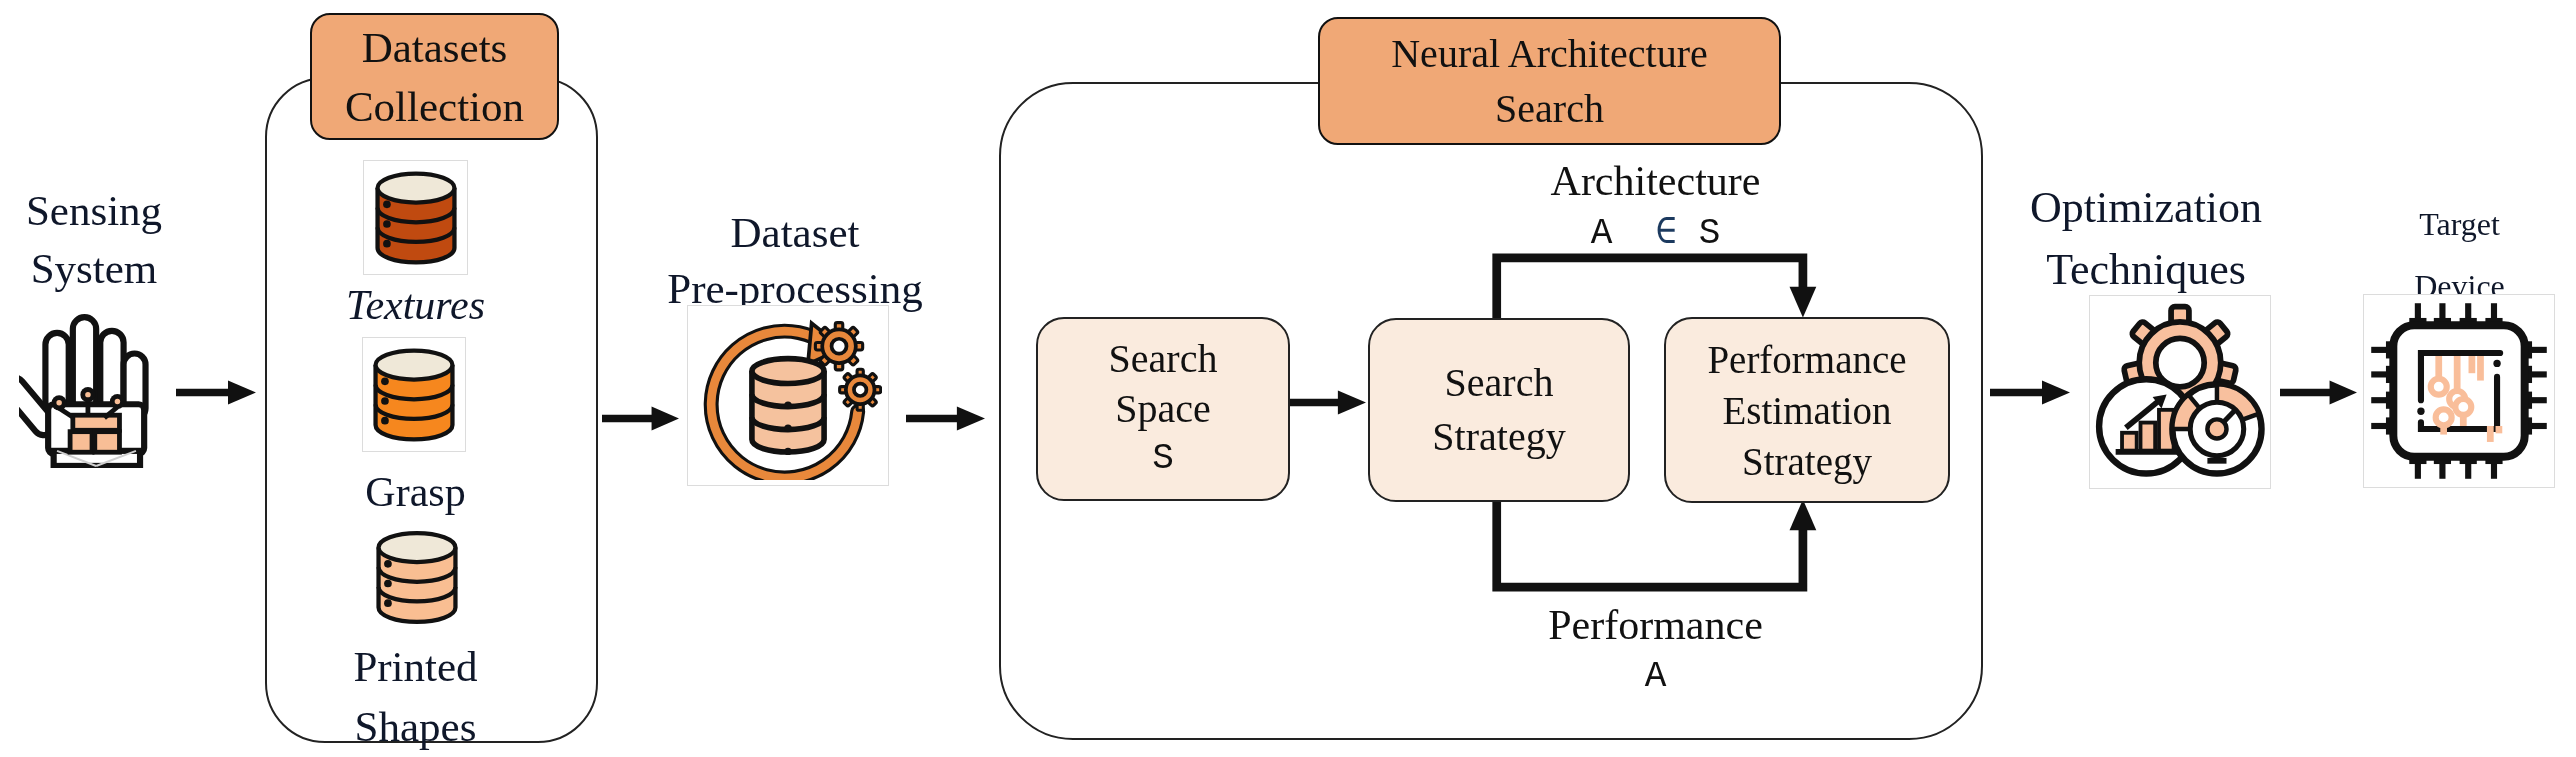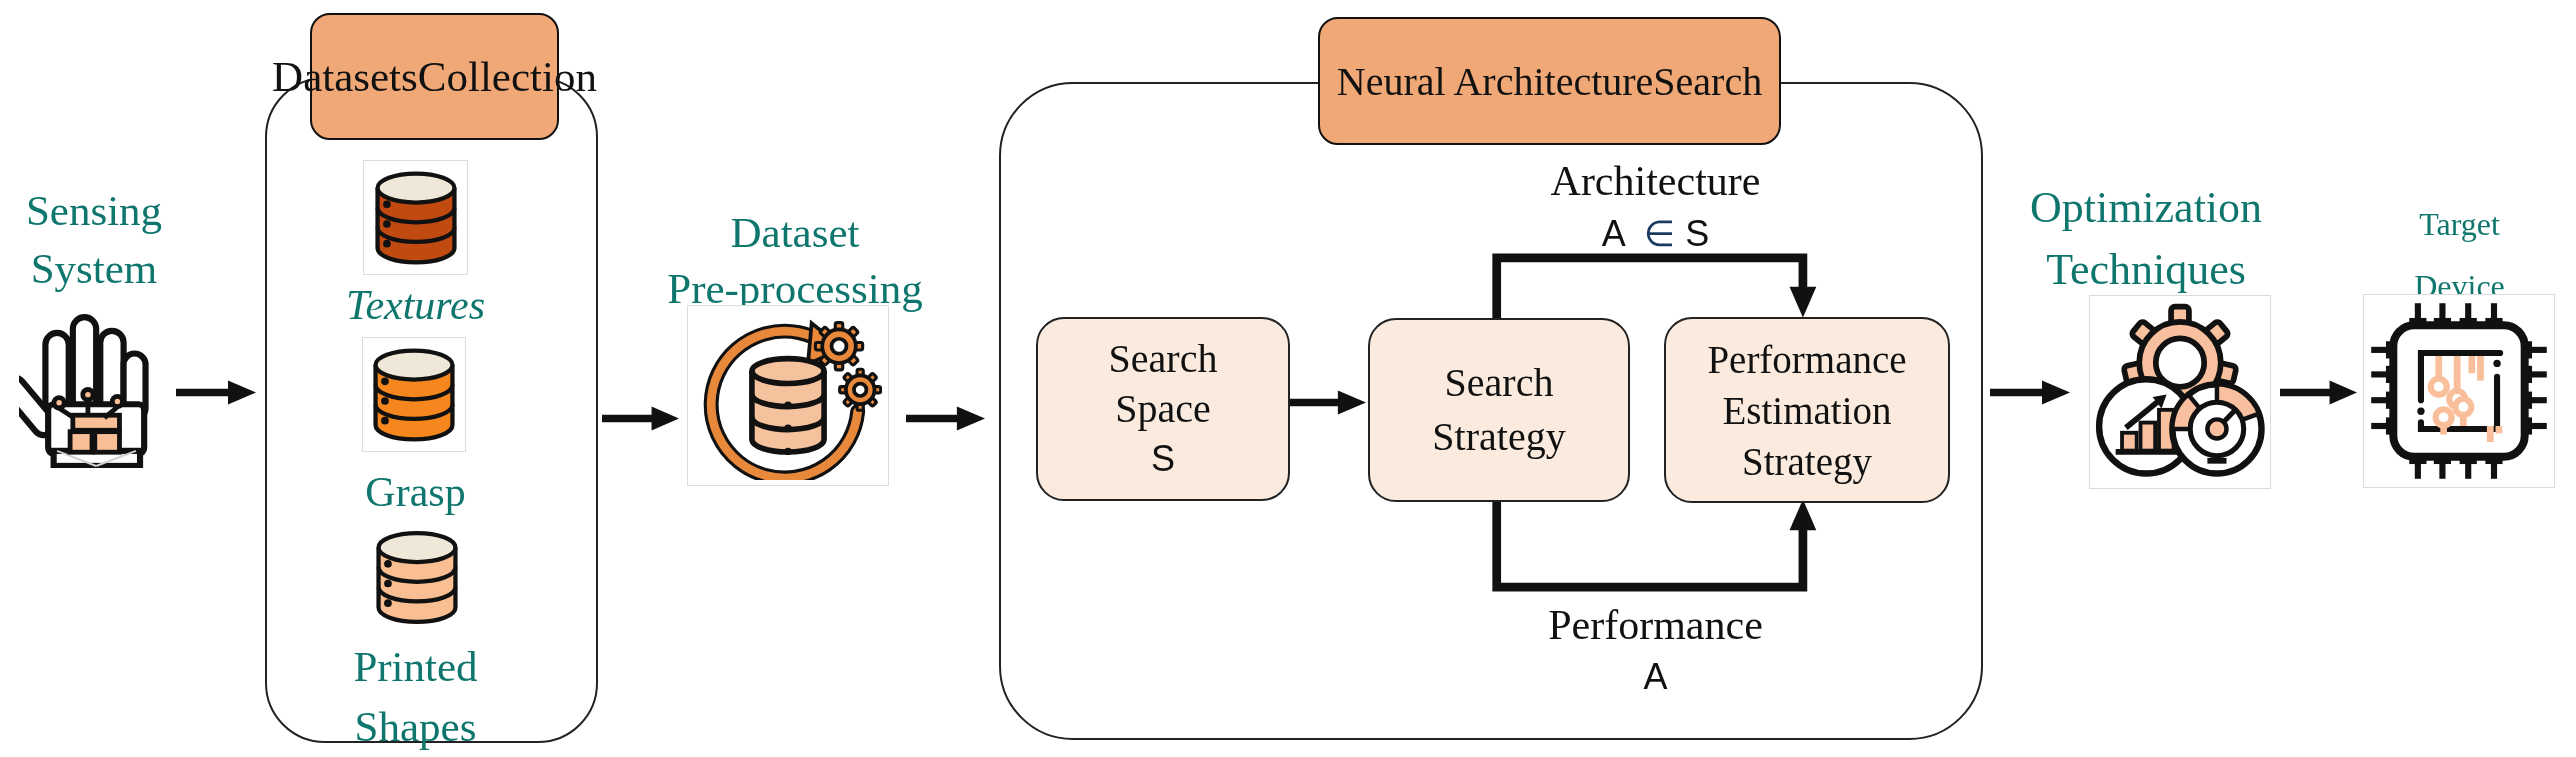--- a/index.html
+++ b/index.html
@@ -2,40 +2,40 @@
 <html style="font-size:10.7px"><head>
 <meta charset="utf-8">
 <style>
   html,body{margin:0;padding:0;background:#ffffff;}
   #stage{
     position:relative;width:2576px;height:758px;background:#ffffff;overflow:hidden;
     font-family:"Liberation Serif","DejaVu Serif",serif;color:#111111;
   }
   .abs{position:absolute;}
   .center{text-align:center;}
-  .stage-label{font-size:43px;line-height:59px;color:#0f766e;}
+  .stage-label{font-size:43px;line-height:59px;color:#0f172a;}
   .pill{
     background:#F0A876;border:2.7px solid #111;border-radius:20px;
-    display:flex;flex-direction:row;align-items:center;justify-content:center;
+    display:flex;flex-direction:column;align-items:center;justify-content:center;
     font-size:42px;line-height:56px;z-index:5;
   }
   .container-frame{
     background:#ffffff;border:2px solid #222;border-radius:60px;z-index:1;
   }
   .nas-frame{border-radius:74px;}
   .peach-box{
     background:#FAEBDE;border:2px solid #222;border-radius:28px;
     display:flex;flex-direction:column;align-items:center;justify-content:center;
     font-size:40px;line-height:52px;z-index:4;
   }
   .icon-box{
     background:#ffffff;border:1.3px solid #dcdcdc;display:flex;align-items:center;justify-content:center;
     box-sizing:border-box;z-index:4;
   }
-  .mono{font-family:Liberation Sans, sans-serif;}
+  .mono{font-family:Liberation Mono, monospace;}
   .elem-of{color:#1C3A5F;}
   .pre{white-space:pre;}
   svg{display:block;}
   .z3{z-index:3;}
 </style>
 </head>
 <body>
 
 <div id="stage">
 

